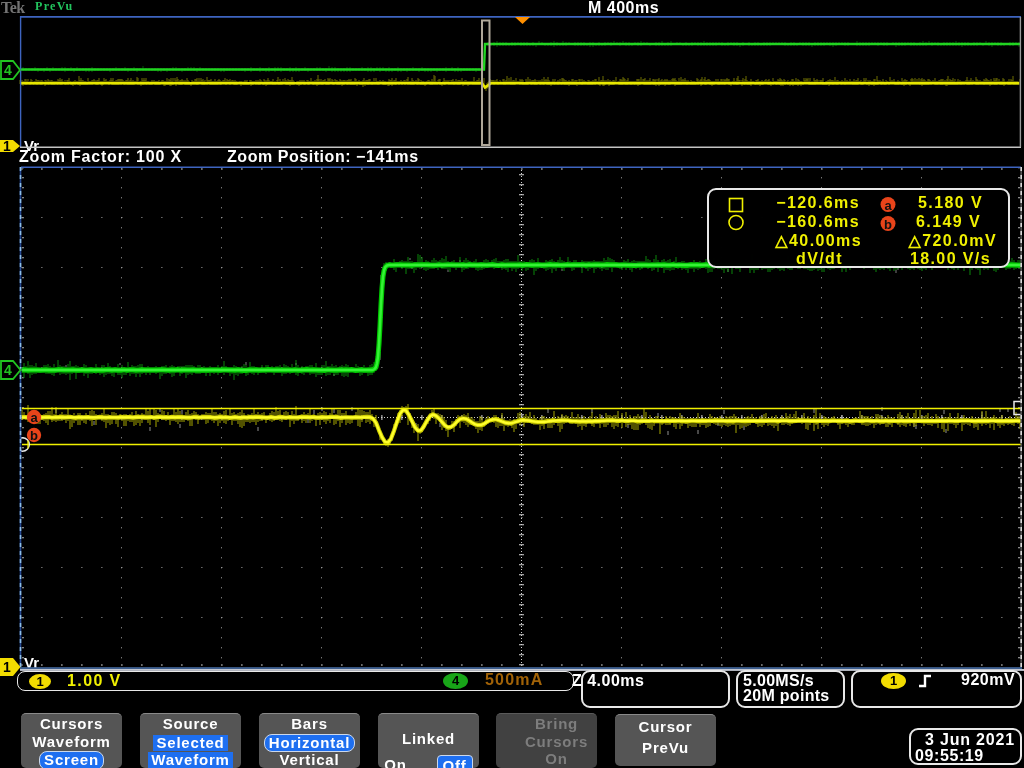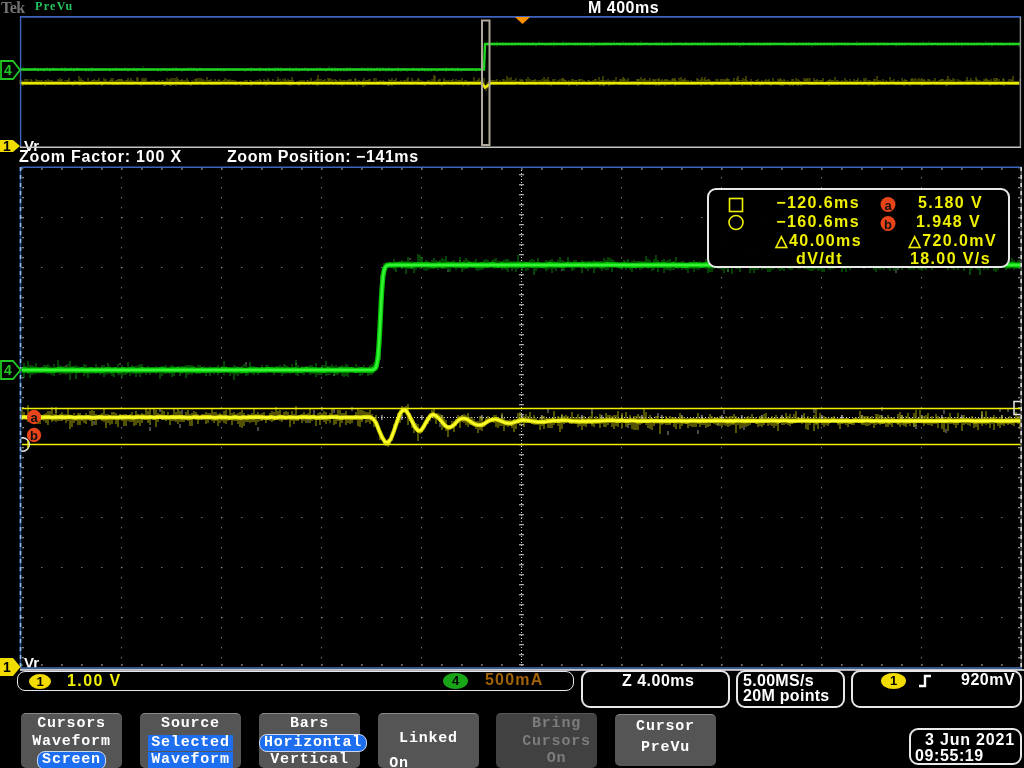--- a/index.html
+++ b/index.html
@@ -5,21 +5,21 @@
 html,body { width:1024px; height:768px; background:#000; overflow:hidden;
   font-family:"Liberation Sans",sans-serif; transform:translateZ(0); }
 .ab { position:absolute; white-space:nowrap; }
 .t { font-weight:bold; font-size:16px; color:#fff; letter-spacing:0.5px; }
 .ty { font-weight:bold; font-size:16px; color:#f0f000; letter-spacing:1.4px; }
 .box { position:absolute; border:2px solid #e8e8e8; border-radius:9px; background:rgba(0,0,0,0.99); }
 .badge { position:absolute; width:25px; height:16px; border-radius:50%;
   text-align:center; font-weight:bold; font-size:13px; line-height:16px; color:#000; }
 .btn { position:absolute; top:713px; width:101px; height:55px; background:rgba(86,86,86,0.99);
   border-radius:5px; border-top:1px solid #8a8a8a; text-align:center; color:#fff;
-  font-weight:bold; font-size:15px; line-height:17.7px; padding-top:1px; letter-spacing:0.8px;font-family:Liberation Mono, monospace; }
+  font-weight:bold; font-size:15px; line-height:17.7px; padding-top:1px; letter-spacing:0.8px; }
 .hl { background:rgba(29,111,242,0.99); border-radius:8px; border:1.5px solid #ccd8ea; padding:0 4px;
   position:relative; top:1px; display:inline-block; line-height:16.5px; }
 .hlf { background:rgba(29,111,242,0.99); padding:0 3px; position:relative; top:1px; display:inline-block; line-height:16.5px; }
 .off { background:rgba(29,111,242,0.99); border-radius:4px; border:1.5px solid #ccd8ea;
   display:inline-block; height:21px; line-height:20px; padding:0 5px; vertical-align:-1px; }
 </style></head>
 <body>
 <svg width="1024" height="768" viewBox="0 0 1024 768" style="position:absolute;left:0;top:0">
 <line x1="121.5" y1="167" x2="121.5" y2="667" stroke="#a8a8a8" stroke-width="1" stroke-dasharray="1 9" stroke-dashoffset="-10.3"></line>
 <line x1="221.5" y1="167" x2="221.5" y2="667" stroke="#a8a8a8" stroke-width="1" stroke-dasharray="1 9" stroke-dashoffset="-10.3"></line>
@@ -128,33 +128,33 @@
     <circle cx="179" cy="14.5" r="7.5" fill="#e8441a"></circle>
     <circle cx="179" cy="33.5" r="7.5" fill="#e8441a"></circle>
     <text x="179" y="19.5" font-size="13" font-weight="bold" fill="#111" text-anchor="middle" font-family="Liberation Sans,sans-serif">a</text>
     <text x="179" y="38.5" font-size="13" font-weight="bold" fill="#111" text-anchor="middle" font-family="Liberation Sans,sans-serif">b</text>
   </svg>
   <div class="ab ty" style="right:148px;top:4px;">−120.6ms</div>
   <div class="ab ty" style="right:148px;top:23px;">−160.6ms</div>
   <div class="ab ty" style="right:146px;top:41px;">△40.00ms</div>
   <div class="ab ty" style="right:165px;top:60px;">dV/dt</div>
   <div class="ab ty" style="right:25px;top:4px;">5.180 V</div>
-  <div class="ab ty" style="right:27px;top:23px;">1.948 V</div>
+  <div class="ab ty" style="right:27px;top:23px;">6.149 V</div>
   <div class="ab ty" style="right:11px;top:41px;">△720.0mV</div>
   <div class="ab ty" style="right:17px;top:60px;margin-left:16px;">18.00 V/s</div>
 </div>
 
 <div class="box" style="left:17px;top:671px;width:557px;height:20px;border-width:1.5px;border-radius:8px;"></div>
 <div class="badge" style="left:29px;top:674px;background:#f2dc00;width:22px;height:15px;line-height:15px;">1</div>
 <div class="ab ty" style="left:67px;top:672px;">1.00 V</div>
 <div class="badge" style="left:443px;top:673px;background:#18a518;">4</div>
 <div class="ab" style="left:485px;top:671px;font-weight:bold;font-size:16px;color:#a16207;letter-spacing:1.2px;">500mA</div>
 
 <div class="box" style="left:581px;top:670px;width:149px;height:38px;"></div>
-<div class="ab t" style="left:622px;top:672px;">Z 4.00ms</div>
+<div class="ab t" style="left:572px;top:672px;">Z 4.00ms</div>
 
 <div class="box" style="left:736px;top:670px;width:109px;height:38px;"></div>
 <div class="ab t" style="left:743px;top:672px;letter-spacing:0.3px;">5.00MS/s</div>
 <div class="ab t" style="left:743px;top:687px;letter-spacing:0.3px;">20M points</div>
 
 <div class="box" style="left:851px;top:670px;width:171px;height:38px;"></div>
 <div class="badge" style="left:881px;top:673px;background:#f2dc00;">1</div>
 <svg width="18" height="16" style="position:absolute;left:917px;top:673px;">
   <path d="M2 13 H8 V3 H14" stroke="#fff" stroke-width="2.4" fill="none"></path>
 </svg>

